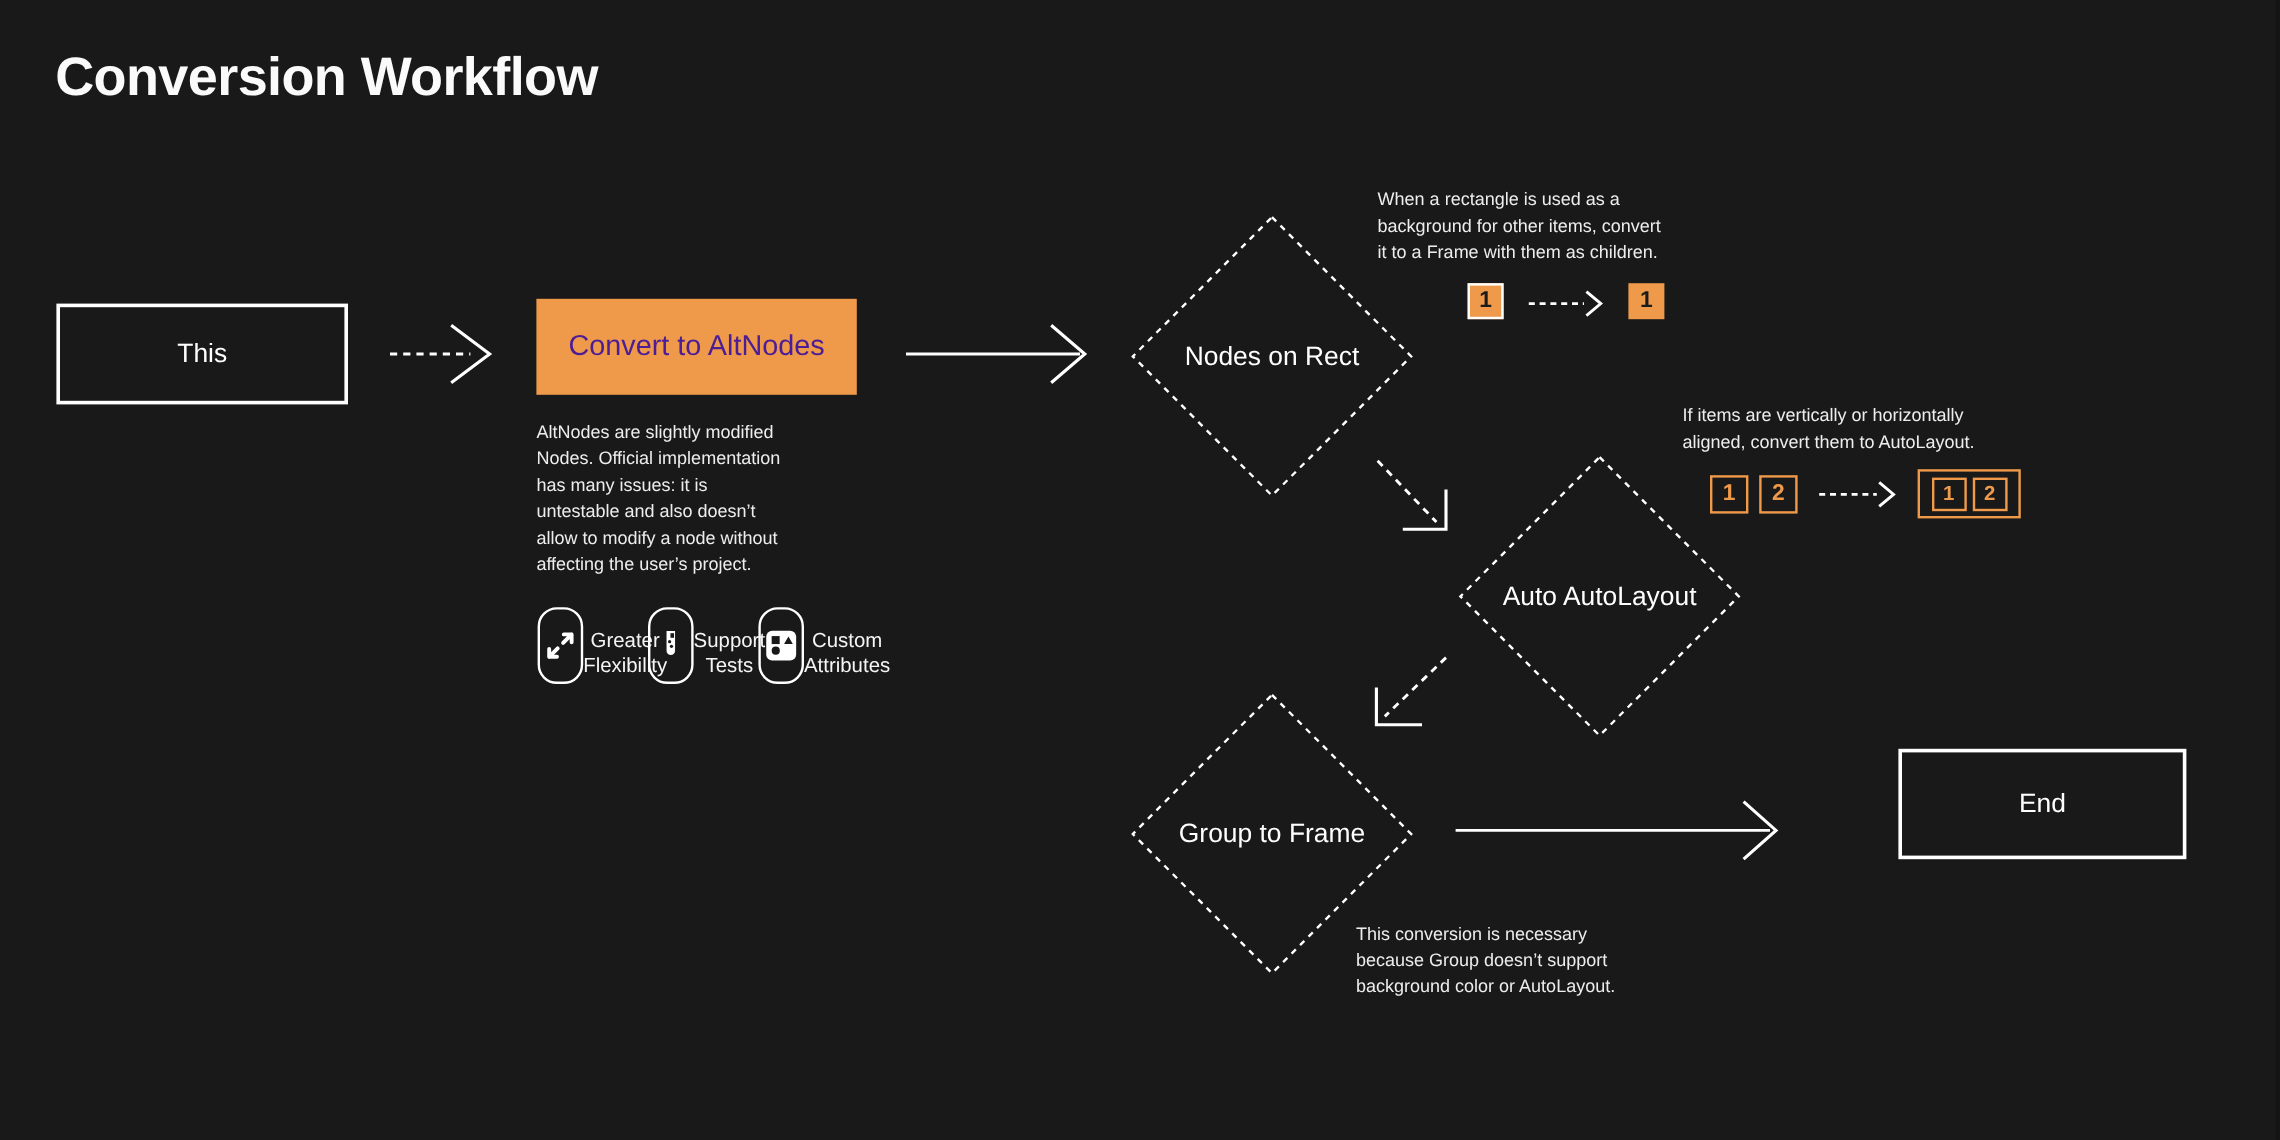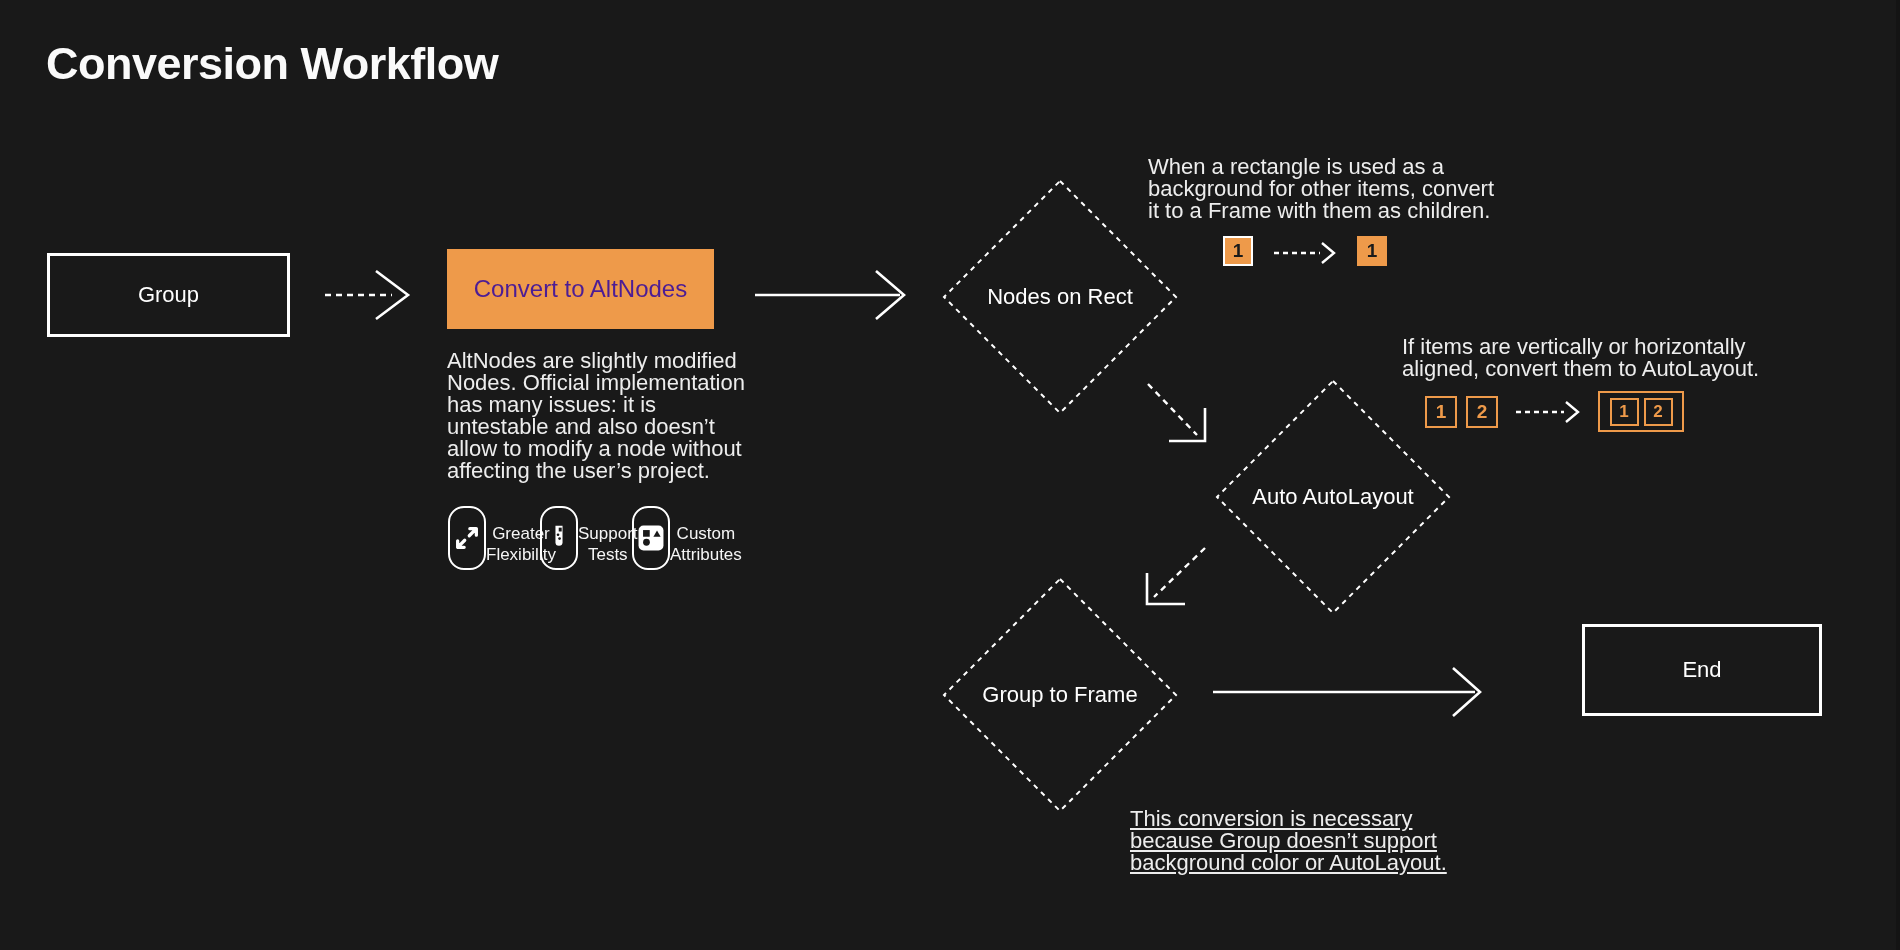--- a/index.html
+++ b/index.html
@@ -18,25 +18,25 @@
   }
   .start-node { left:47px; top:253px; width:243px; height:84px; }
   .end-node  { left:1558px; top:624px; width:240px; height:92px;margin-left:24px; }
   
   .process {
     left:447px; top:249px; width:267px; height:80px;
     background:#EE9A4A; color:#4c1d95;
     display:flex; align-items:center; justify-content:center;
     font-size:24px; font-weight:500;
   }
-  .note { font-size:22px; line-height:22px; white-space:pre-line; color:#EDEDED; }
+  .note { font-size:15px; line-height:22px; white-space:pre-line; color:#EDEDED; }
   .convert-description { left:447px; top:350px; width:320px; }
   .note-rect { left:1148px; top:156px; width:370px; }
   .note-autolayout { left:1402px; top:336px; width:370px; }
-  .note-group { left:1130px; top:808px; width:330px;text-decoration:underline; }
+  .note-group { left:1130px; top:768px; width:330px; }
   
   .features { left:448px; top:506px; display:flex; gap:6px; }
   .feature { width:86px; display:flex; flex-direction:row; align-items:center; }
   .icon-box {
     width:64px; height:64px; border:2.5px solid #FFFFFF; border-radius:16px;
     display:flex; align-items:center; justify-content:center;
   }
   .feature-label { margin-top:11px; font-size:17px; line-height:21px; text-align:center; white-space:pre-line; color:#F5F5F5; }
   
   .diamond { width:236px; height:236px; }
@@ -69,21 +69,21 @@
   svg { display:block; }
 </style>
 </head>
 <body>
 
 <div id="canvas">
 
   <div class="abs page-title">Conversion Workflow</div>
 
   <div class="abs terminal start-node">
-    <span>Group</span>
+    <span>This</span>
   </div>
 
   <svg class="abs" style="left:320px;top:266px" width="100" height="60" viewBox="0 0 100 60">
     <line x1="5" y1="29" x2="72" y2="29" stroke="#FFFFFF" stroke-width="2.4" stroke-dasharray="6 5"></line>
     <polyline points="56,5 88,29 56,53" fill="none" stroke="#FFFFFF" stroke-width="2.6"></polyline>
   </svg>
 
   <div class="abs process">
     <span>Convert to AltNodes</span>
   </div>

